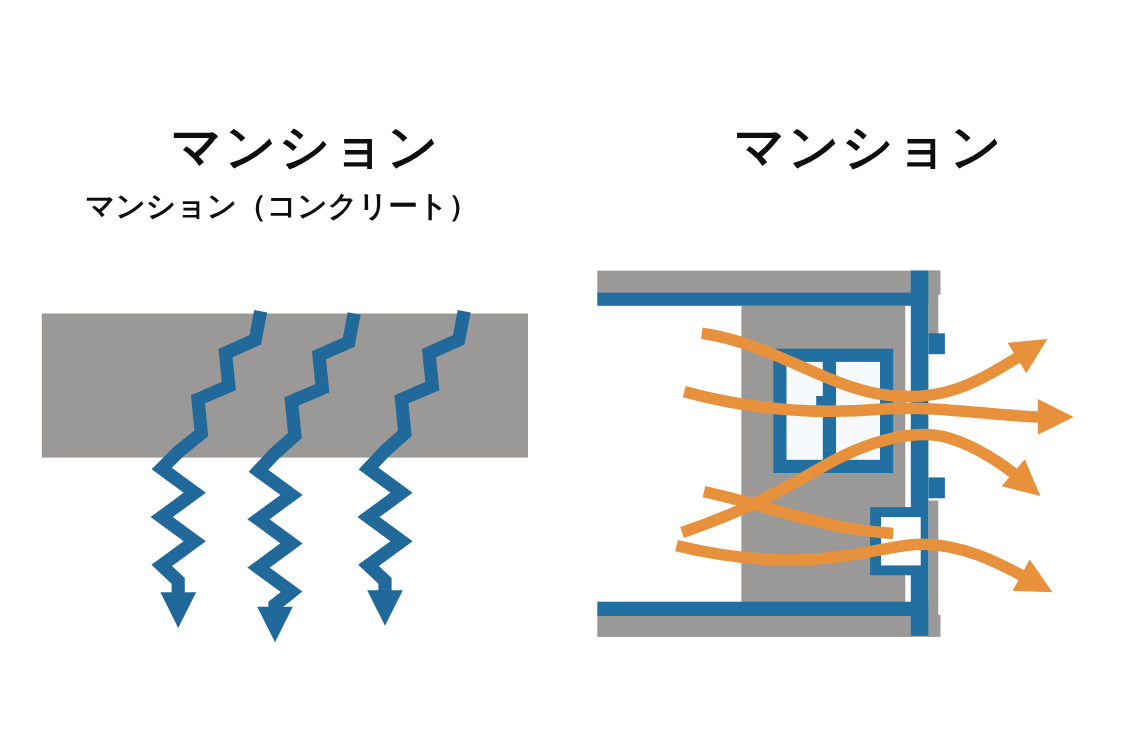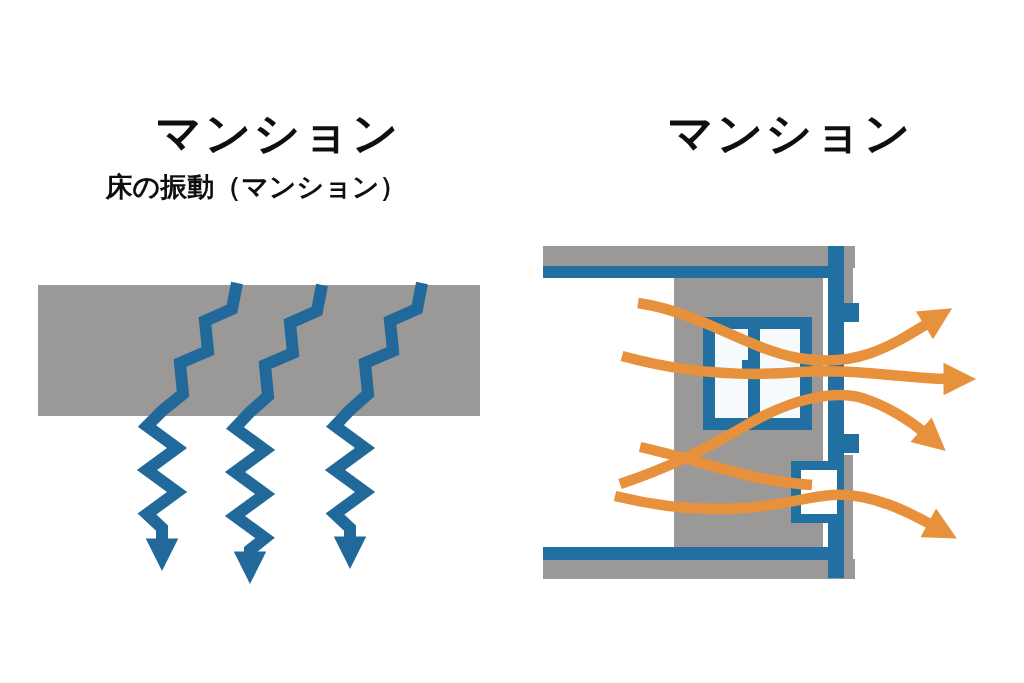--- a/index.html
+++ b/index.html
@@ -19,21 +19,21 @@
   #right-head{left:512px;top:108px;width:512px;}
   svg.diagram{position:absolute;left:0;top:0;width:1024px;height:683px;}
 </style>
 </head>
 <body>
 
 <div class="stage">
 
   <div class="panel-head" id="left-head">
     <div class="title">マンション</div>
-    <div class="subtitle">床の振動（マンション）</div>
+    <div class="subtitle">マンション（コンクリート）</div>
   </div>
   <div class="panel-head" id="right-head">
     <div class="title">マンション</div>
   </div>
 
   <svg class="diagram" viewBox="0 0 1024 683">
     <defs>
       <marker id="mBlue" viewBox="0 0 10 10" refX="2" refY="5" markerWidth="2.8" markerHeight="2.7" orient="auto">
         <path d="M0,0 L10,5 L0,10 Z" fill="#21699b"></path>
       </marker>

